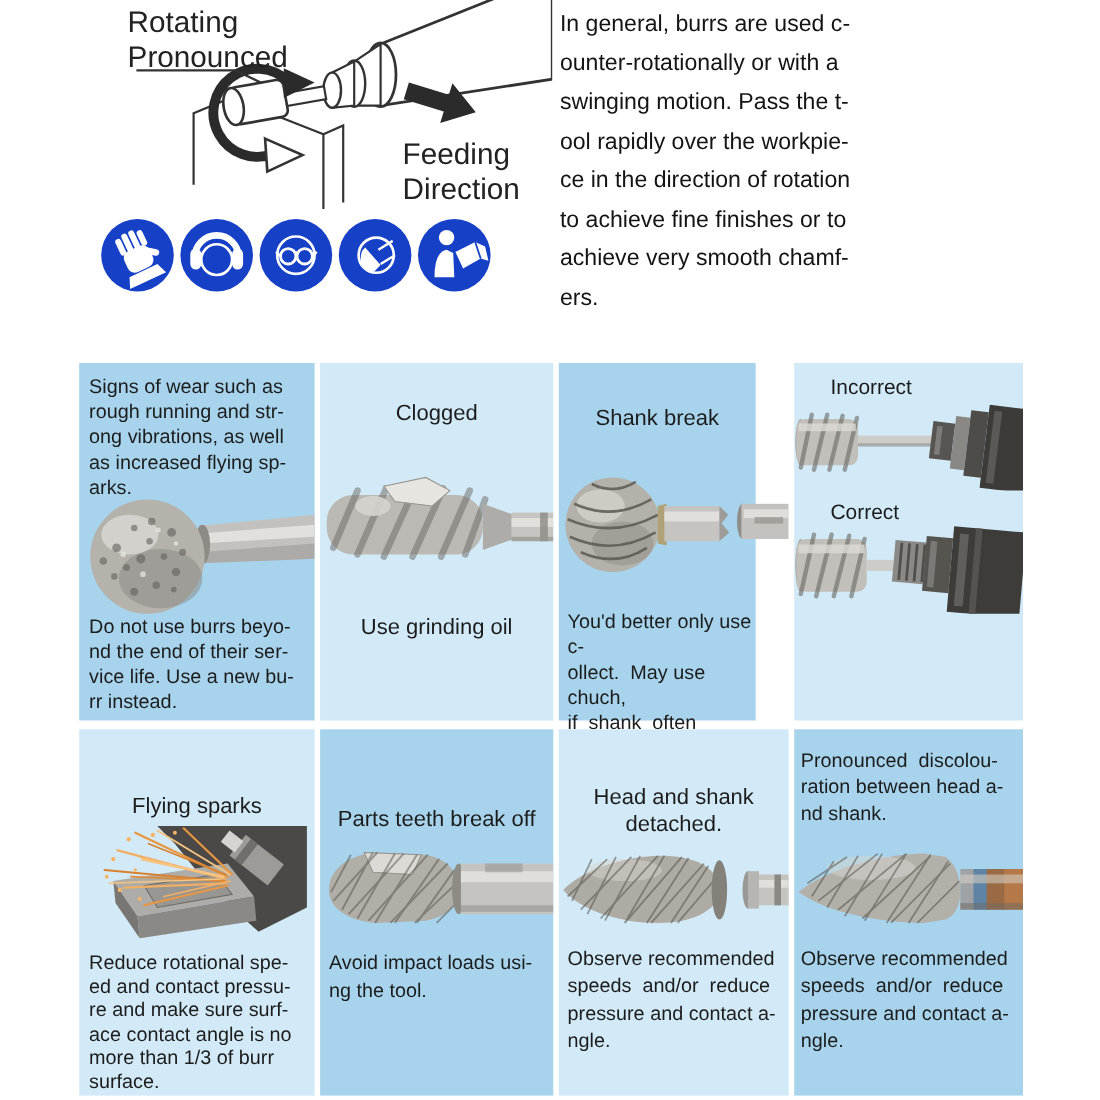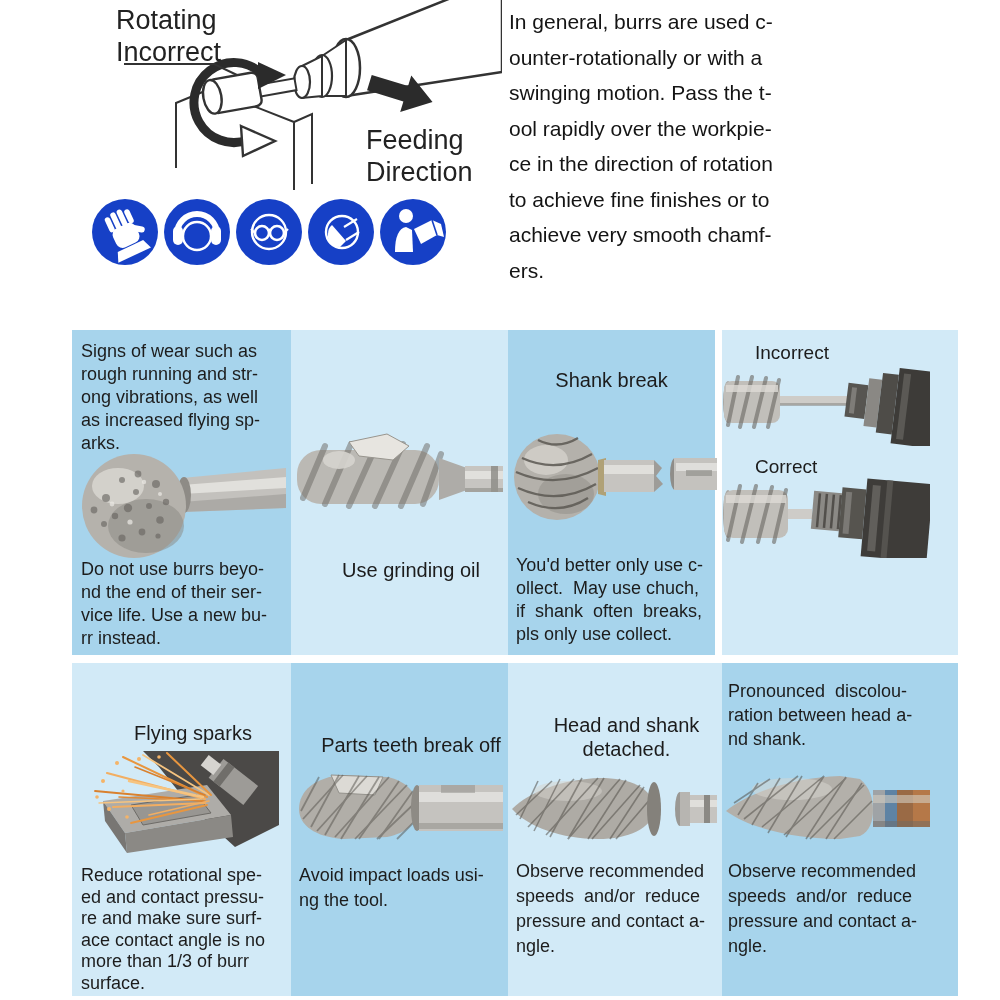--- a/index.html
+++ b/index.html
@@ -2,21 +2,21 @@
 <html><head>
 <meta charset="utf-8">
 <style>
   html,body{margin:0;padding:0;background:#fff;}
   #screen{position:relative;width:1000px;height:1000px;background:#ffffff;overflow:hidden;
           font-family:"Liberation Sans", sans-serif;color:#1c1c1c;}
   .abs{position:absolute;}
   .dia-label{position:absolute;font-size:27px;line-height:32px;color:#222;white-space:pre-wrap;}
   .intro-text{position:absolute;left:509px;top:4px;width:470px;font-size:21px;line-height:35.5px;
               color:#141414;white-space:pre-wrap;}
-  .panel{position:absolute;padding-left:28px;}
+  .panel{position:absolute;}
   .p-med{background:#a7d4ec;}
   .p-light{background:#d2eaf7;}
   .ptext{position:absolute;font-size:18px;line-height:23px;white-space:pre-wrap;color:#1c1c1c;}
   .ptext-sm{position:absolute;font-size:17px;line-height:20px;white-space:pre-wrap;color:#1c1c1c;}
   .ptitle{position:absolute;left:0;right:0;text-align:center;font-size:20px;line-height:24px;
           white-space:pre-wrap;color:#1c1c1c;}
   .plabel{position:absolute;font-size:19px;color:#1c1c1c;white-space:pre-wrap;margin-left:28px;}
   .pimg{position:absolute;}
   svg{display:block;}
 </style>
@@ -53,21 +53,21 @@
     <polygon points="180,62 208,75 180,89" fill="#2b2b2b"></polygon>
     <polygon points="163,126 197,141 165,156" fill="#fff" stroke="#333" stroke-width="2.4"></polygon>
 
     <polyline points="46,64 136,64 159,75" fill="none" stroke="#333" stroke-width="2"></polyline>
 
     <g transform="rotate(17 322 92)">
       <polygon points="290,84 328,84 328,73 356,92 328,111 328,100 290,100" fill="#2b2b2b"></polygon>
     </g>
   </svg>
   <div class="dia-label" style="left:116px;top:4px">Rotating
-Incorrect</div>
+Pronounced</div>
   <div class="dia-label" style="left:366px;top:124px">Feeding
 Direction</div>
 
   <svg class="abs" style="left:90px;top:198px" width="420" height="70" viewBox="0 0 420 70">
 
     <g>
       <circle cx="35" cy="34" r="33" fill="#1640c6"></circle>
       <g transform="translate(35 34) rotate(-25)" fill="#fff">
         <rect x="-13" y="-7" width="25" height="21" rx="7"></rect>
         <rect x="-13.5" y="-21" width="5.5" height="16" rx="2.7"></rect>
@@ -162,20 +162,21 @@
         <circle cx="88" cy="44" r="2"></circle>
       </g>
     </svg>
     <div class="ptext" style="left:9px;top:228px;right:3px">Do not use burrs beyo-
 nd the end of their ser-
 vice life. Use a new bu-
 rr instead.</div>
   </div>
 
   <div class="panel p-light" style="left:291px;top:330px;width:212px;height:325px">
+    <div class="ptitle" style="top:34px">Clogged</div>
     <svg class="pimg" style="left:0;top:100px" width="212" height="92" viewBox="0 0 212 92">
       <rect x="6" y="20" width="142" height="54" rx="24" fill="#bbb9b4"></rect>
       <g stroke="#6b6863" stroke-width="6" opacity="0.5" stroke-linecap="round">
         <line x1="34" y1="16" x2="12" y2="68"></line>
           <line x1="60" y1="14" x2="34" y2="74"></line>
         <line x1="86" y1="14" x2="58" y2="76"></line>
           <line x1="112" y1="14" x2="84" y2="76"></line>
         <line x1="136" y1="16" x2="110" y2="76"></line>
           <line x1="150" y1="24" x2="132" y2="74"></line>
       </g>

